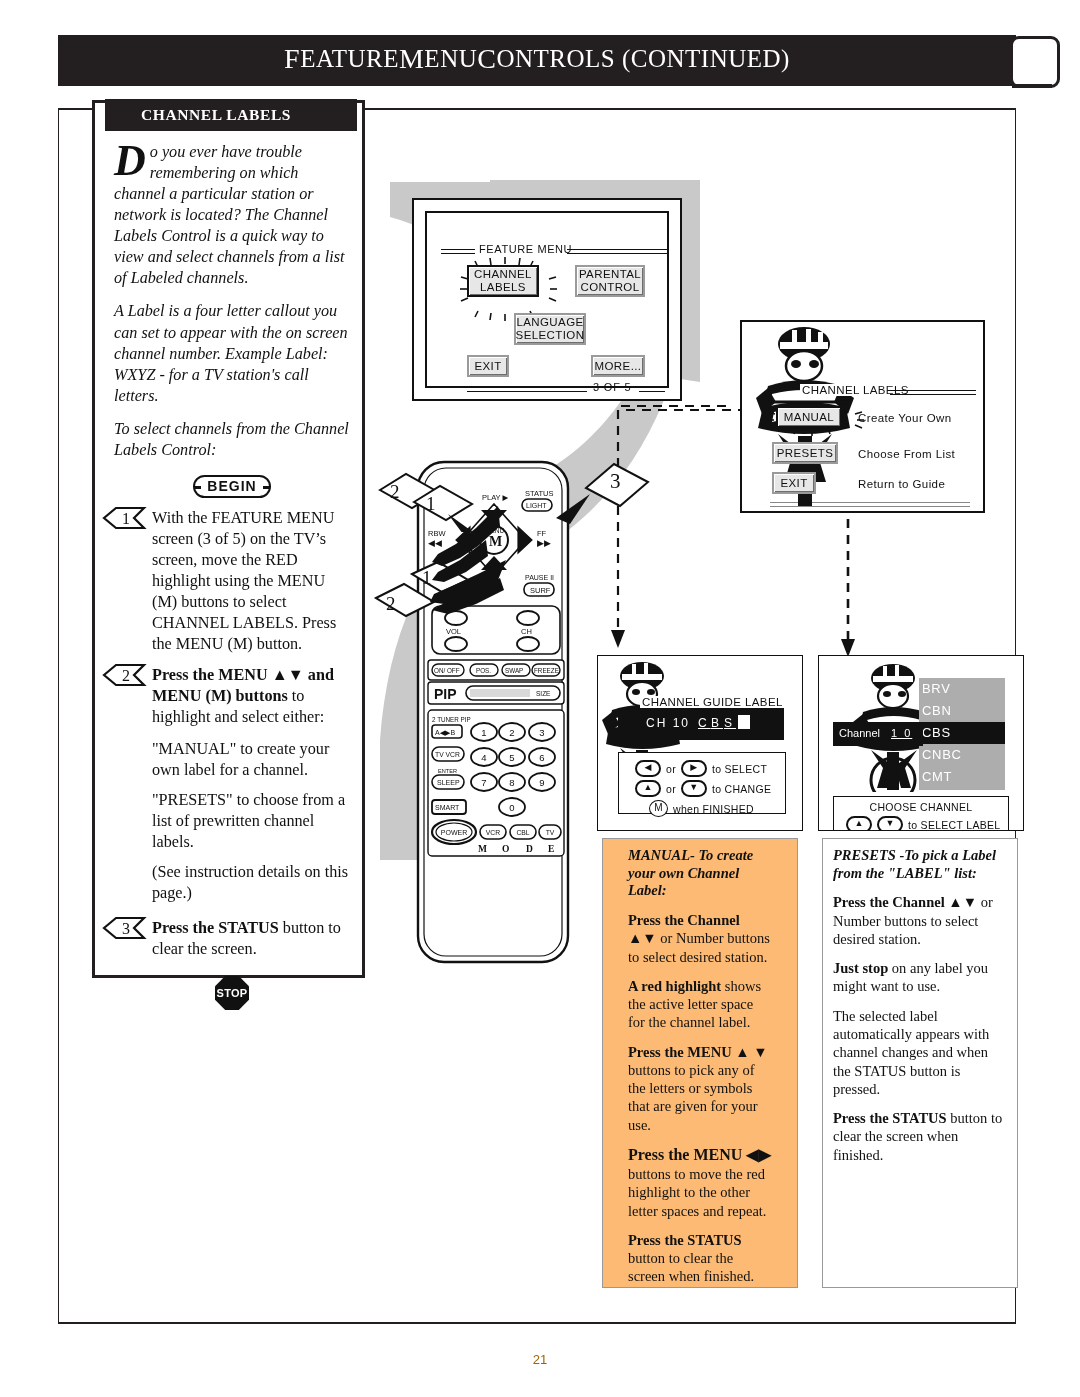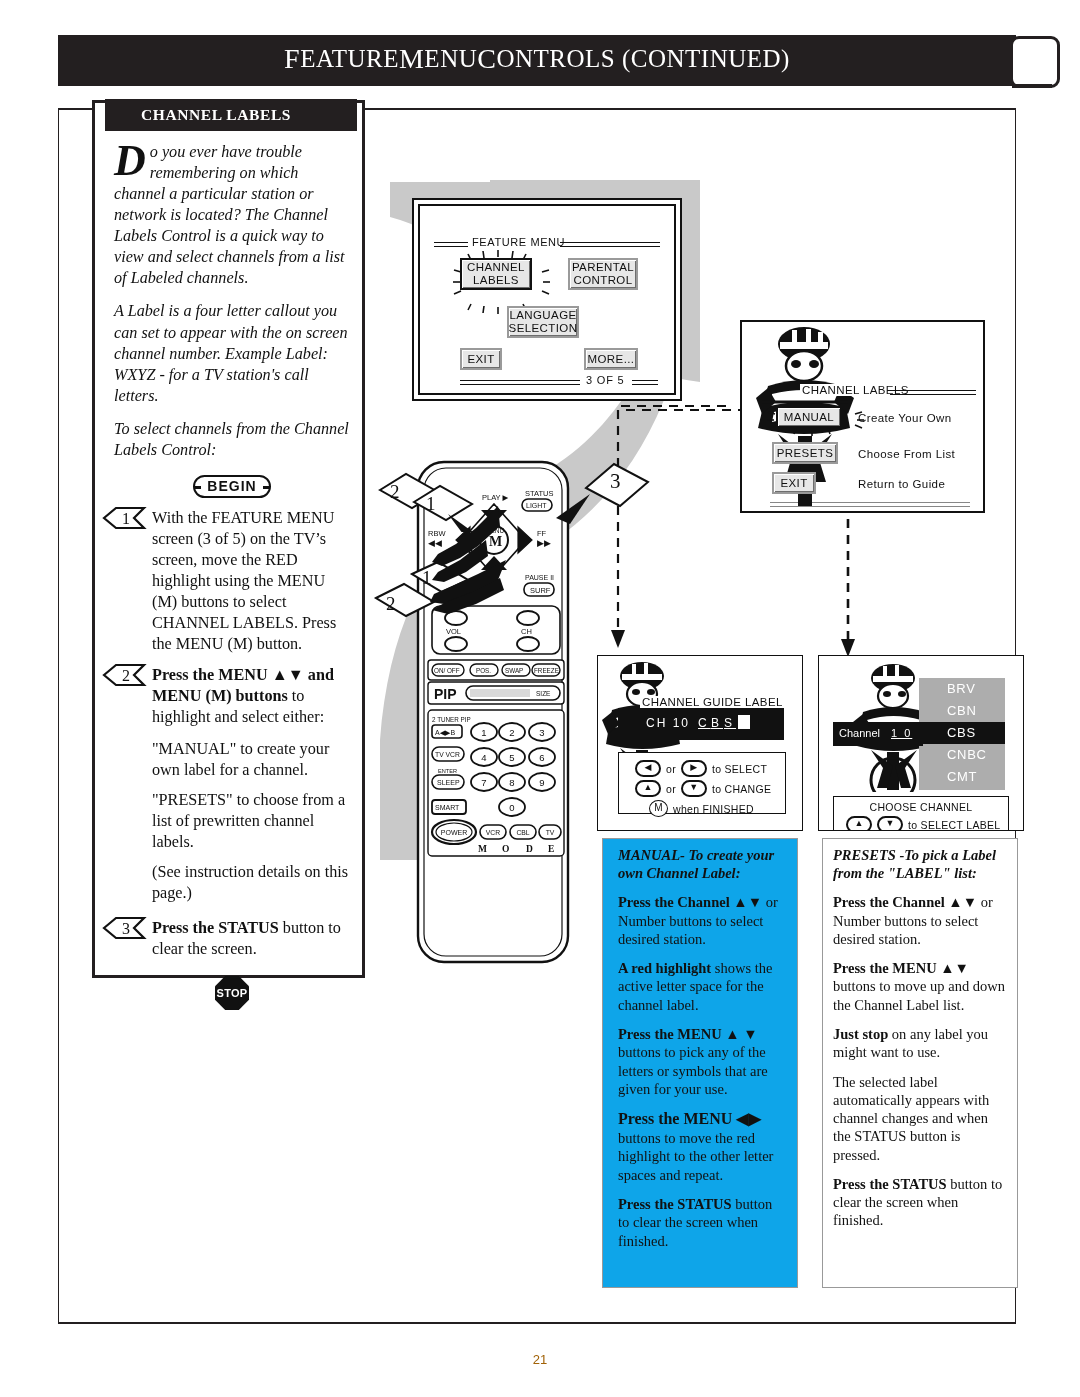--- a/index.html
+++ b/index.html
@@ -62,21 +62,21 @@
   .stopsign{display:inline-block;width:34px;height:34px;background:#111;color:#fff;
       clip-path:polygon(30% 0,70% 0,100% 30%,100% 70%,70% 100%,30% 100%,0 70%,0 30%);
       font-family:"Liberation Sans",sans-serif;font-weight:bold;font-size:11px;
       line-height:34px;text-align:center;letter-spacing:.3px;}
 
   
   #swoosh{position:absolute;left:380px;top:180px;width:320px;height:680px;}
 
   
   #fm-tv{position:absolute;left:412px;top:198px;width:270px;height:203px;
-      border:2px solid #111;background:#fff;box-sizing:border-box;padding:4px;}
+      border:2px solid #111;background:#fff;box-sizing:border-box;padding:11px;}
   #fm-tv-inner{width:100%;height:100%;border:2px solid #111;box-sizing:border-box;
       position:relative;background:#fff;}
   .osd-title{position:absolute;font-family:"Liberation Sans",sans-serif;
       font-size:11px;letter-spacing:.6px;color:#111;white-space:nowrap;}
   .osd-rule{position:absolute;height:3px;border-top:1px solid #111;border-bottom:1px solid #111;}
   .menu-btn{position:absolute;background:#e7e7e7;border:2px solid #9a9a9a;
       box-shadow:inset 1px 1px 0 #fff, inset -1px -1px 0 #6d6d6d;
       display:flex;flex-direction:column;align-items:center;justify-content:center;
       font-family:"Liberation Sans",sans-serif;font-size:11.5px;color:#111;
       line-height:1.12;letter-spacing:.4px;text-align:center;box-sizing:border-box;}
@@ -108,26 +108,26 @@
       width:22px;height:13px;line-height:11px;text-align:center;font-size:9px;
       vertical-align:middle;background:#fff;}
   .keyround{display:inline-block;border:1.5px solid #111;border-radius:50%;
       width:17px;height:15px;line-height:14px;text-align:center;font-size:10px;
       vertical-align:middle;background:#fff;font-family:"Liberation Sans",sans-serif;}
   .helpline{font-family:"Liberation Sans",sans-serif;font-size:10.5px;color:#111;
       letter-spacing:.3px;white-space:nowrap;display:flex;align-items:center;gap:5px;}
 
   .chlist{position:absolute;background:#adadad;}
   .chlist div{font-family:"Liberation Sans",sans-serif;font-size:13px;color:#fff;
-      letter-spacing:.7px;padding-left:28px;line-height:22px;}
+      letter-spacing:.7px;padding-left:3px;line-height:22px;}
   .chlist div.sel{background:#111;}
 
   
   #manual-col{position:absolute;left:602px;top:838px;width:196px;height:450px;
-      border:1.5px solid #999;background:#0ea5e9;box-sizing:border-box;padding:8px 15px;}
+      border:1.5px solid #999;background:#fdba74;box-sizing:border-box;padding:8px 25px;}
   #presets-col{position:absolute;left:822px;top:838px;width:196px;height:450px;
       border:1.5px solid #999;background:#fff;box-sizing:border-box;padding:8px 10px;}
   .col-head{font-style:italic;font-weight:bold;font-size:14.5px;line-height:1.22;margin:0 0 11px 0;}
   .col-p{font-size:14.5px;line-height:1.26;margin:0 0 11px 0;}
 
   
   #footer-rule{position:absolute;left:58px;top:1322px;width:958px;height:2px;background:#231f20;}
   #page-num{position:absolute;left:0;top:1352px;width:1080px;text-align:center;
       font-family:"Liberation Sans",sans-serif;font-size:13px;color:#a16207;}
 
@@ -581,21 +581,20 @@
     <p class="col-p"><b>Press the Channel ▲▼</b><span> or Number buttons to select desired station.</span></p>
     <p class="col-p"><b>A red highlight</b><span> shows the active letter space for the channel label.</span></p>
     <p class="col-p"><b>Press the MENU ▲ ▼</b><span> buttons to pick any of the letters or symbols that are given for your use.</span></p>
     <p class="col-p"><b style="font-size:16px;">Press the MENU ◀▶</b><span> buttons to move the red highlight to the other letter spaces and repeat.</span></p>
     <p class="col-p"><b>Press the STATUS</b><span> button to clear the screen when finished.</span></p>
   </div>
 
   <div id="presets-col">
     <p class="col-head">PRESETS -To pick a Label from the "LABEL" list:</p>
     <p class="col-p"><b>Press the Channel ▲▼</b><span> or Number buttons to select desired station.</span></p>
-    <p class="col-p"><b>Press the MENU ▲▼</b><span> buttons to move up and down the Channel Label list.</span></p>
     <p class="col-p"><b>Just stop</b><span> on any label you might want to use.</span></p>
     <p class="col-p"><span>The selected label automatically appears with channel changes and when the STATUS button is pressed.</span></p>
     <p class="col-p"><b>Press the STATUS</b><span> button to clear the screen when finished.</span></p>
   </div>
 
   <div id="footer-rule"></div>
   <div id="page-num">21</div>
 
 </div>
 

